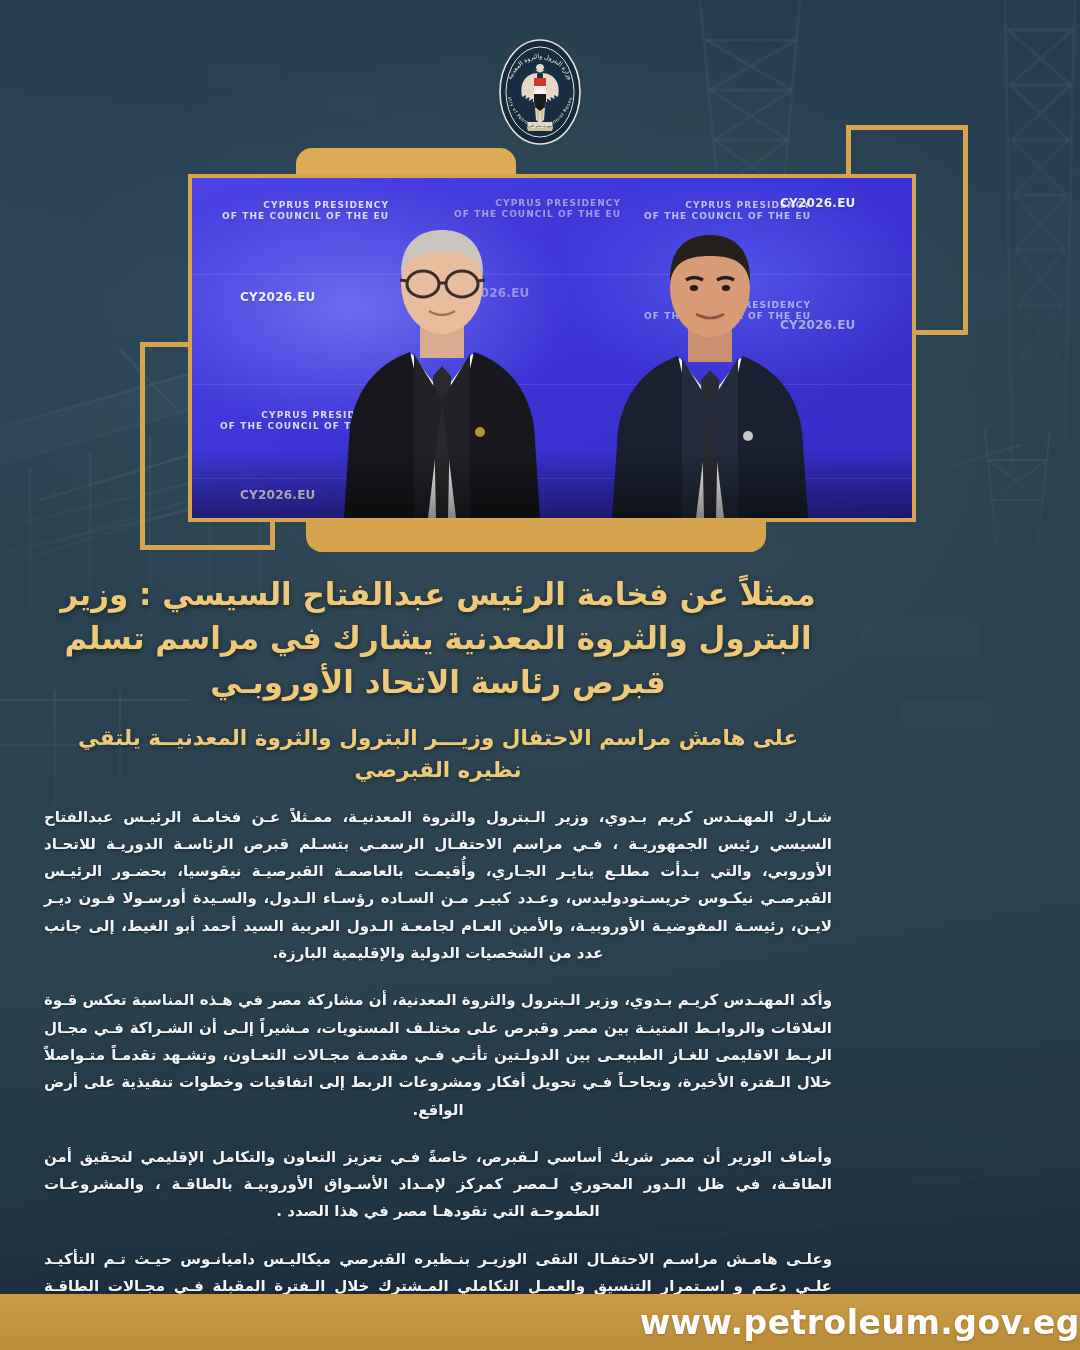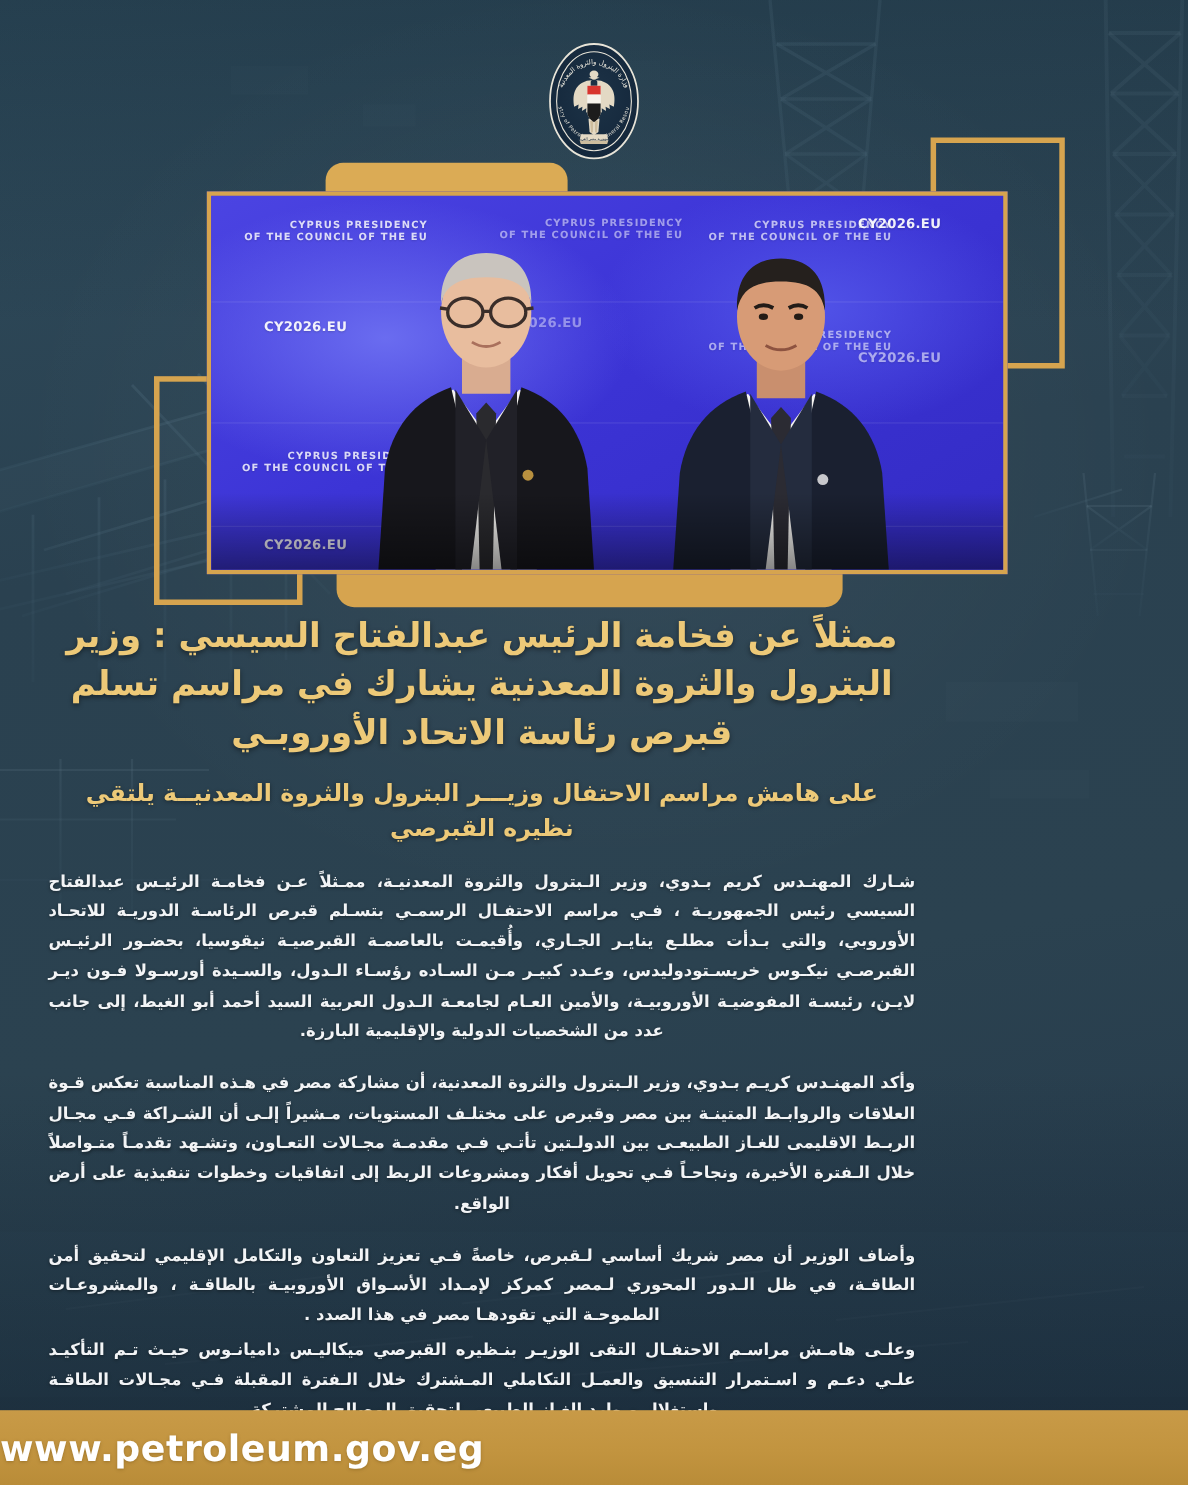--- a/index.html
+++ b/index.html
@@ -151,21 +151,21 @@
   }
   .bd-small { font-size: 9px; letter-spacing: 0.12em; opacity: 0.88; text-align: right; }
   .bd-big   { font-size: 12px; letter-spacing: 0.02em; }
 
   
   .person { position: absolute; bottom: 0; }
 
   
   .content {
     position: absolute;
-    top: 556px;
+    top: 572px;
     left: 0;
     width: 876px;
     padding: 0 44px;
     z-index: 6;
     direction: rtl;
   }
 
   .headline {
     color: #edc978;
     font-size: 31px;
@@ -189,33 +189,33 @@
   .para {
     color: #f2f4f6;
     font-size: 15px;
     font-weight: bold;
     line-height: 1.82;
     text-align: justify;
     text-align-last: center;
     margin-bottom: 20px;
     text-shadow: 0 1px 3px rgba(0,0,0,0.45);
   }
-  .para.tight { margin-bottom: 4px; }
+  .para.tight { margin-bottom: 20px; }
 
   
   .footer {
     position: absolute;
     left: 0;
     bottom: 0;
     width: 1080px;
-    height: 68px;
+    height: 56px;
     background: linear-gradient(to bottom, #c89a47 0%, #c2943f 55%, #b98c38 100%);
     display: flex;
     align-items: center;
-    justify-content: flex-end;
+    justify-content: flex-start;
     z-index: 8;
   }
   .footer-url {
     color: #ffffff;
     font-size: 33px;
     font-weight: bold;
     letter-spacing: 0.5px;
     direction: ltr;
     text-shadow: 0 1px 3px rgba(90,60,10,0.35);
   }

